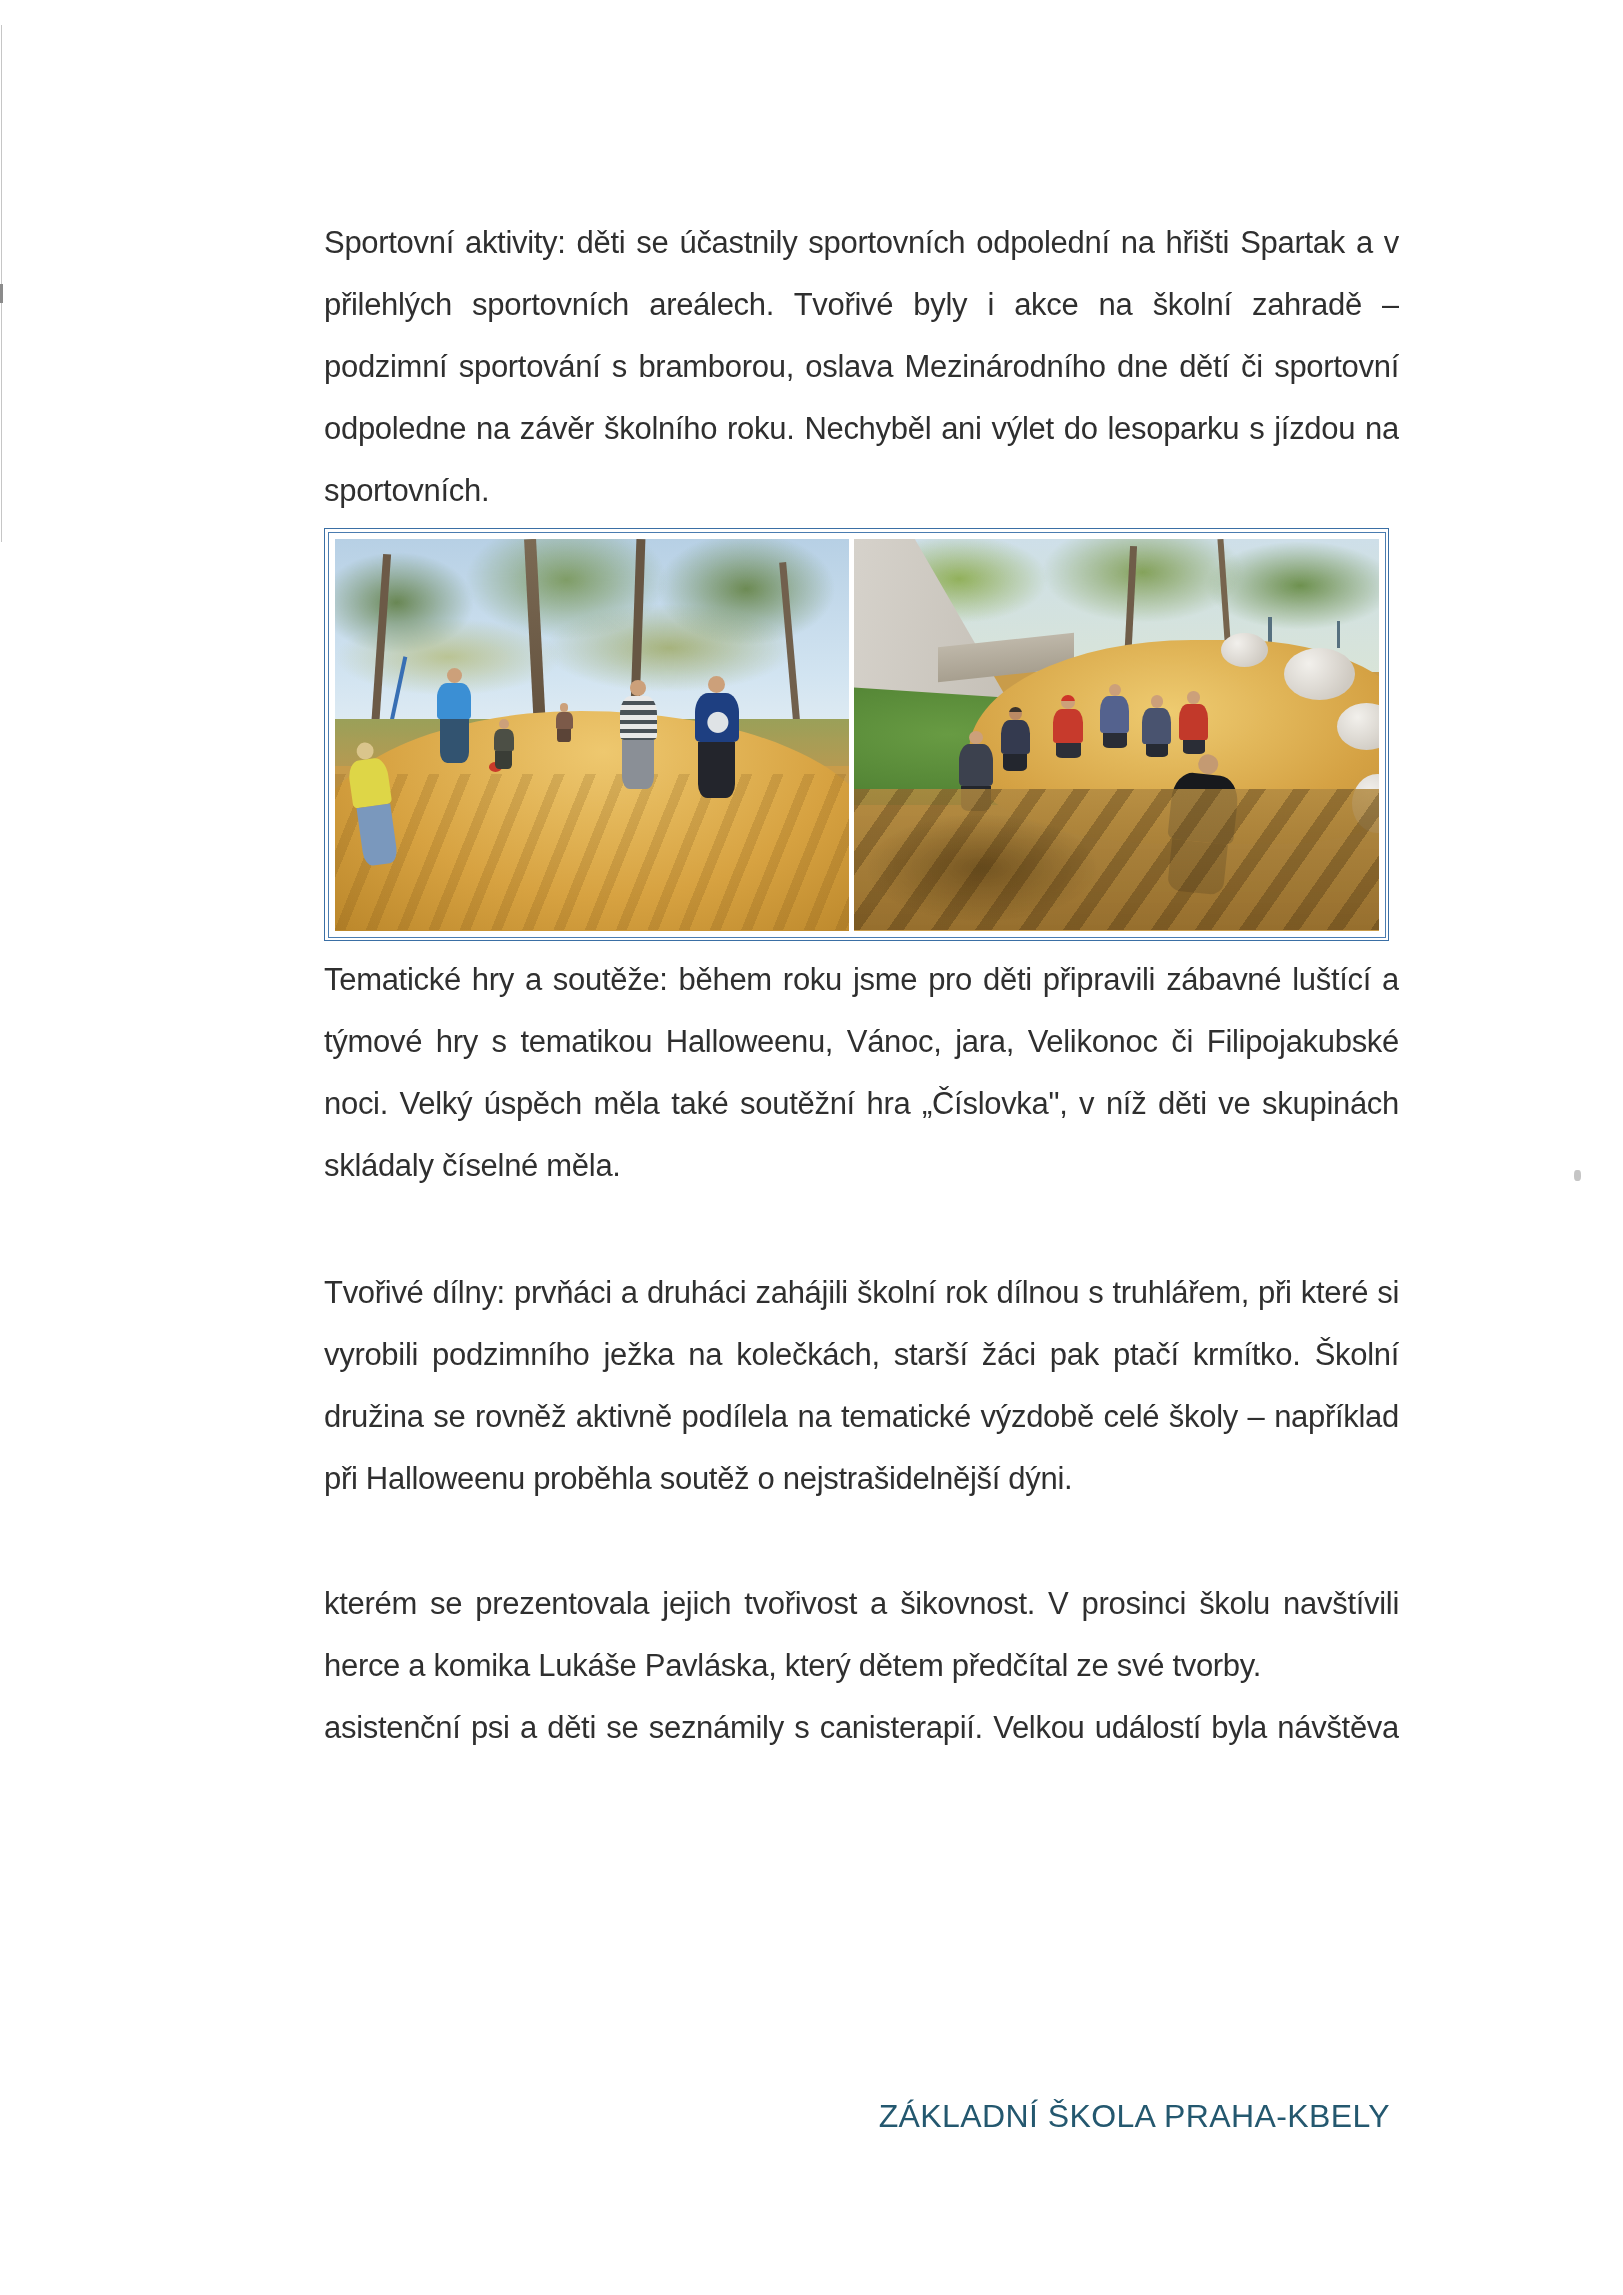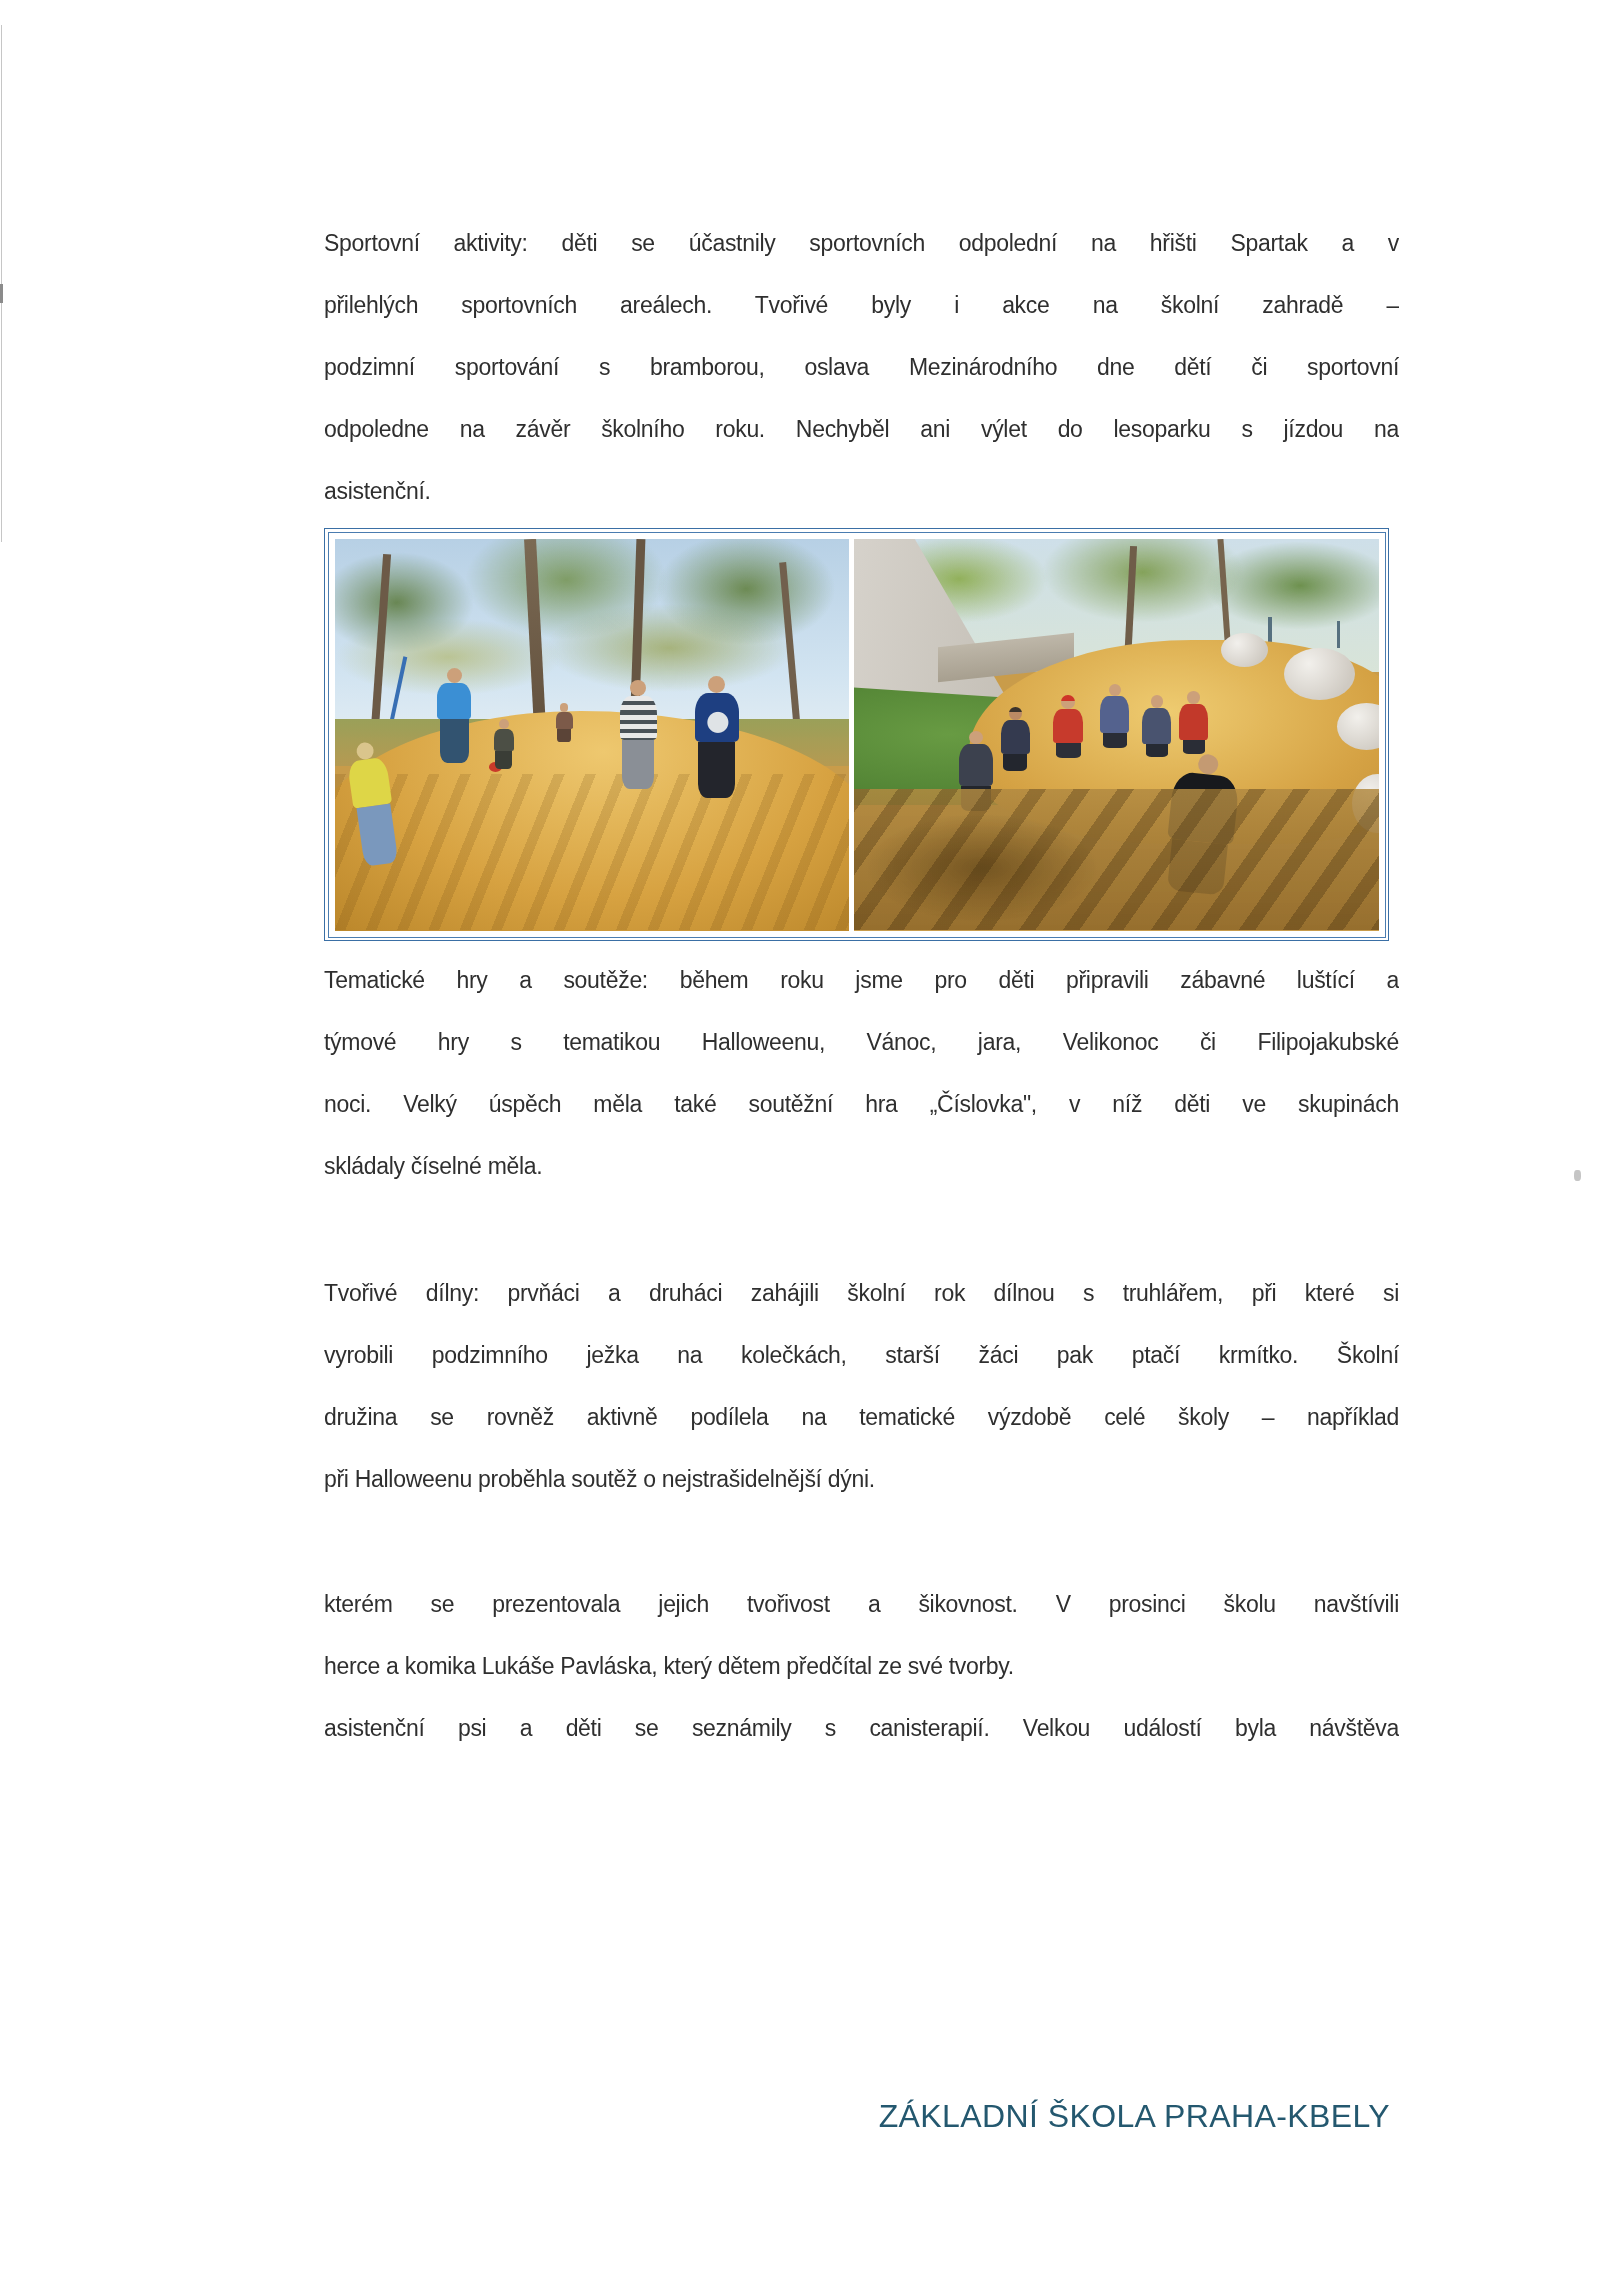--- a/index.html
+++ b/index.html
@@ -11,21 +11,21 @@
   .page{position:absolute;inset:0;background:#ffffff;overflow:hidden;}
 
   
   .scan-line{position:absolute;left:0.8px;top:25px;width:1.7px;height:517px;background:#b3b3b3;opacity:.75;}
   .scan-line-dark{position:absolute;left:0;top:284px;width:2.5px;height:18.6px;background:#8b8b8b;}
   .scan-dot{position:absolute;left:1574px;top:1170px;width:6.8px;height:11px;background:#a6a6a6;opacity:.65;border-radius:40%;}
 
   
   .para{position:absolute;left:324px;width:1075px;}
   .tl{
-    height:62px;line-height:62px;font-size:23px;letter-spacing:-0.3px;
+    height:62px;line-height:62px;font-size:31px;letter-spacing:-0.3px;
     text-align:justify;text-align-last:justify;overflow:hidden;white-space:nowrap;
   }
   .tl.last{text-align-last:left;}
   .p1{top:212px;}
   .p2{top:949px;}
   .p3{top:1262px;}
   .p4{top:1573px;}
 
   
   .photo-frame{
@@ -59,21 +59,21 @@
 
   <div class="scan-line"></div>
   <div class="scan-line-dark"></div>
   <div class="scan-dot"></div>
 
   <section class="para p1">
     <div class="tl">Sportovní aktivity: děti se účastnily sportovních odpolední na hřišti Spartak a v</div>
     <div class="tl">přilehlých sportovních areálech. Tvořivé byly i akce na školní zahradě –</div>
     <div class="tl">podzimní sportování s bramborou, oslava Mezinárodního dne dětí či sportovní</div>
     <div class="tl">odpoledne na závěr školního roku. Nechyběl ani výlet do lesoparku s jízdou na</div>
-    <div class="tl last">asistenční.</div>
+    <div class="tl last">sportovních.</div>
   </section>
 
   <figure class="photo-frame" style="margin:0">
     <div class="photo-frame-inner">
 
       <div class="photo photo-a">
         <div class="art-wrap">
           <div class="art" style="left:0;top:0;width:100%;height:50%;background:linear-gradient(180deg,#b8d0e4,#d3e4f0 70%,#e2ecf2);"></div>
           <div class="art" style="left:0;top:0;width:100%;height:58%;background:
             radial-gradient(ellipse 110px 72px at 12% 28%, rgba(90,120,60,.85), transparent 70%),

